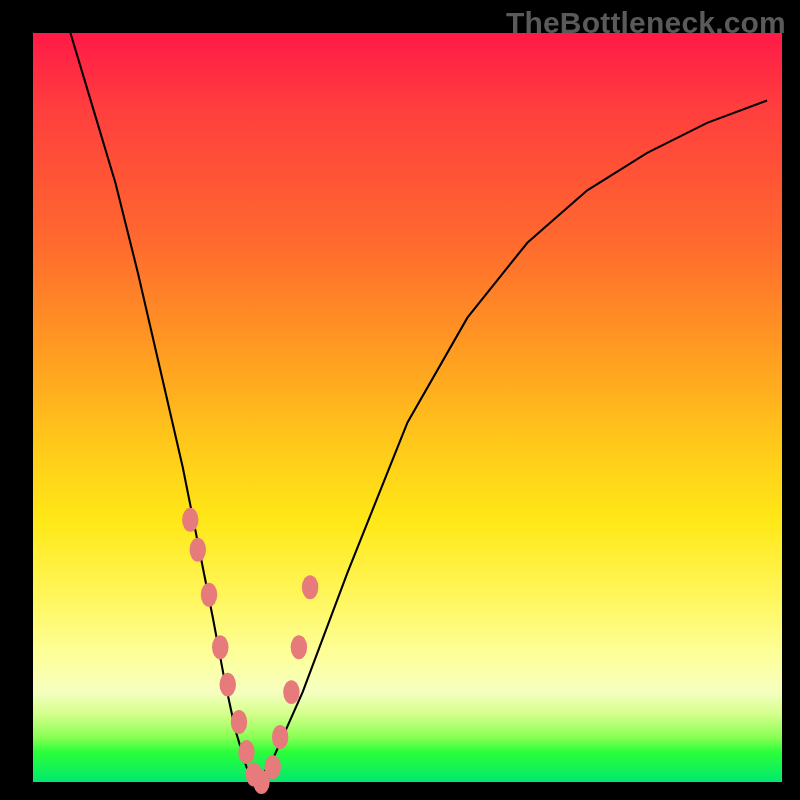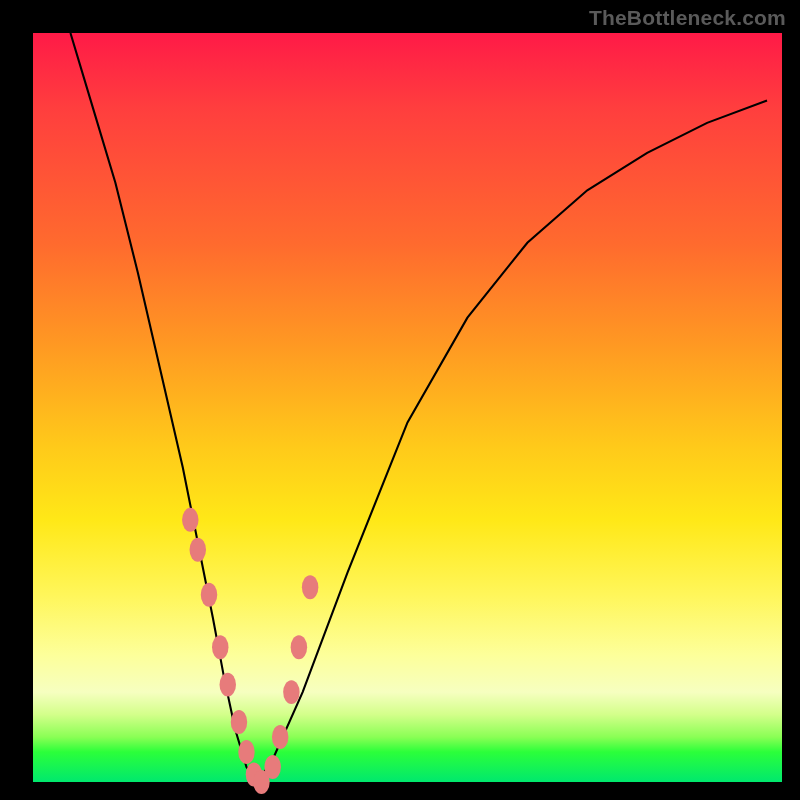--- a/index.html
+++ b/index.html
@@ -38,21 +38,21 @@
       #d3ff8a 91%,
       #8aff55 94%,
       #2bff3a 96%,
       #00e86e 100%
     );
   }
   .watermark {
     position: absolute;
     top: 6px;
     right: 14px;
-    font-size: 21px;
+    font-size: 30px;
     font-weight: 600;
     color: #5a5a5a;
     letter-spacing: 0.2px;
     user-select: none;
   }
   svg.curve {
     position: absolute;
     left: 0;
     top: 0;
     width: 749px;

